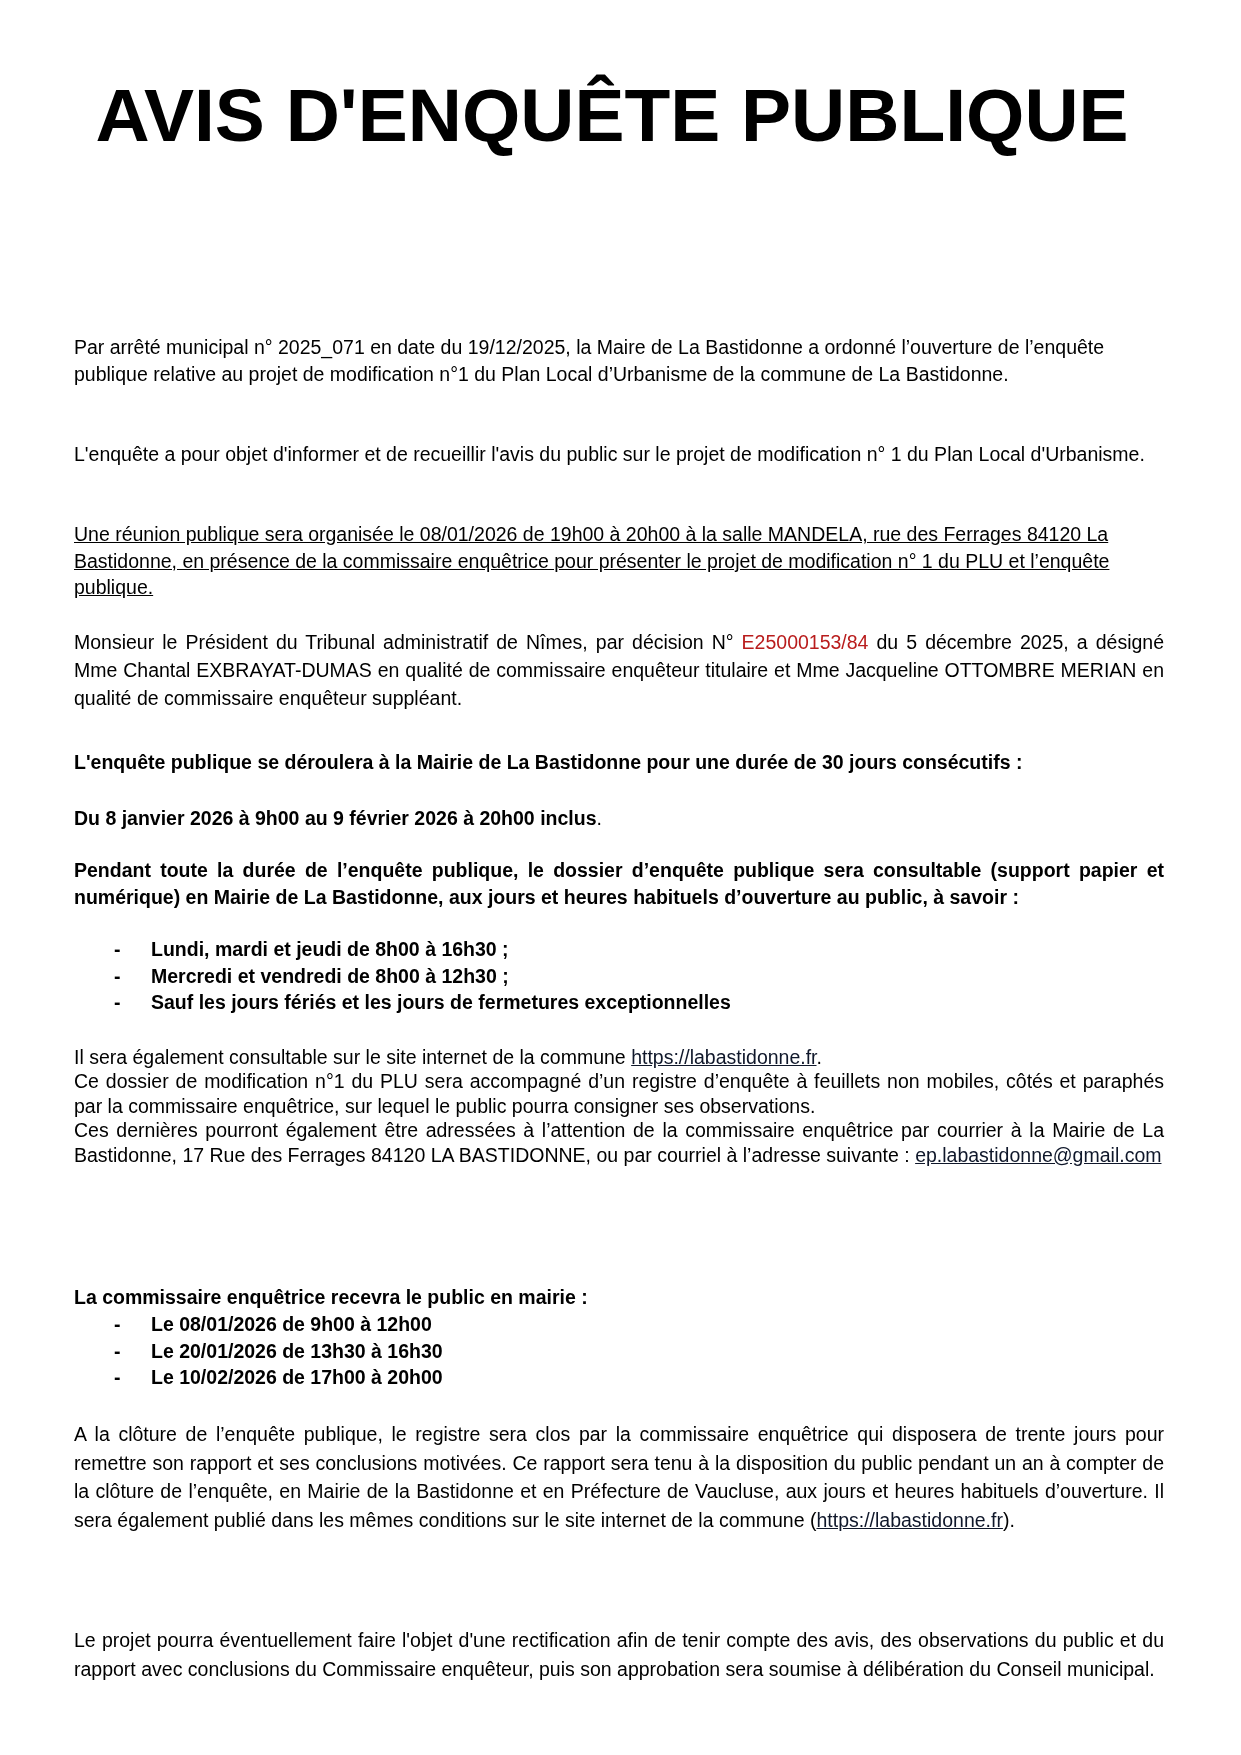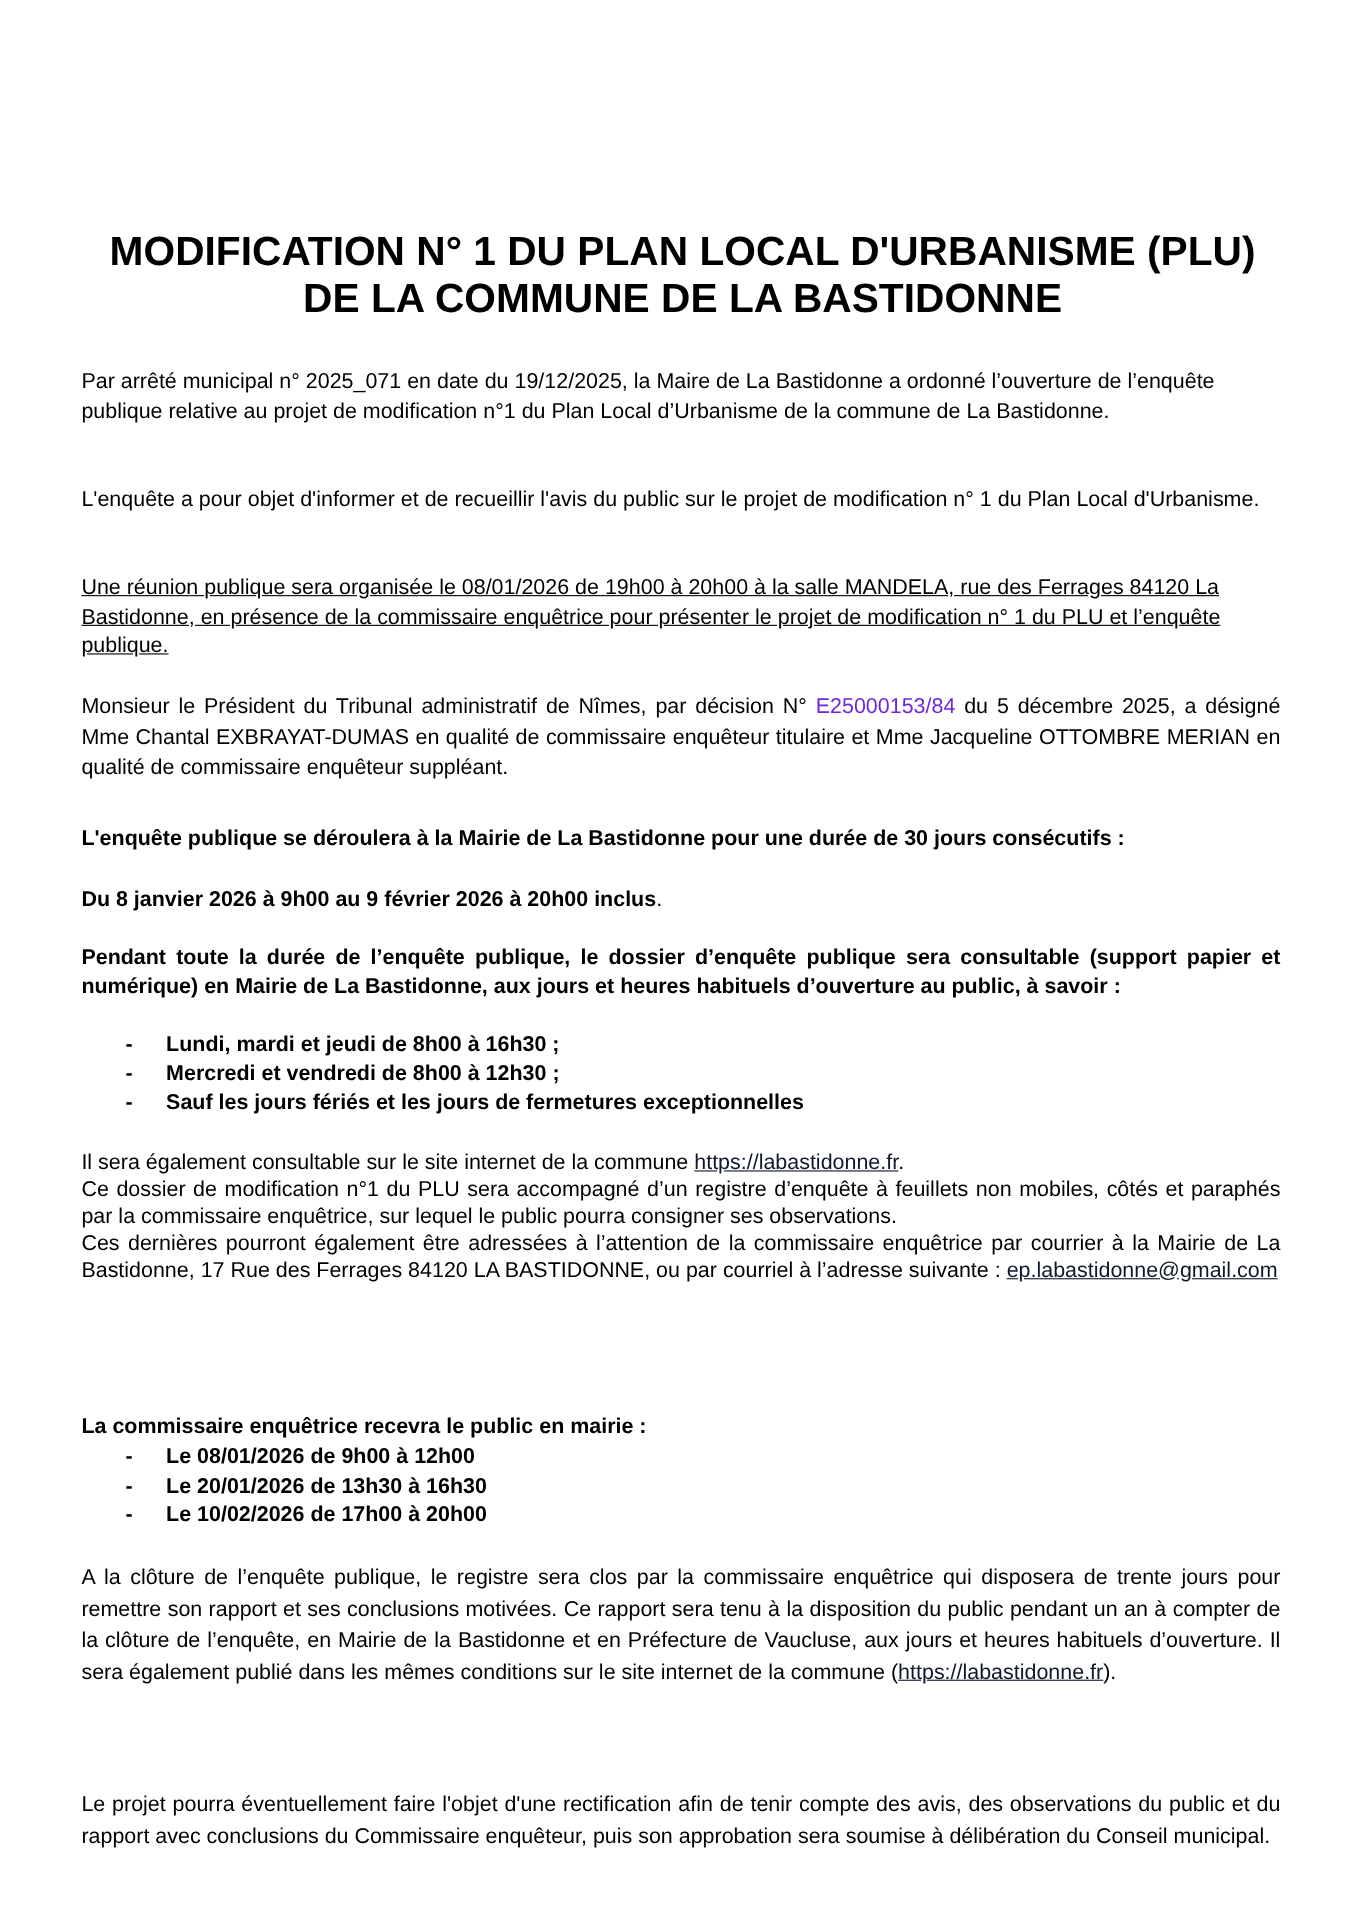--- a/index.html
+++ b/index.html
@@ -14,37 +14,34 @@
       position: absolute; left: 0; top: 207px; width: 1241px; text-align: center;
       font-weight: bold; font-size: 37px; line-height: 43px; margin: 0;
     }
     .subtitle span { display: block; }
     .block {
       position: absolute; left: 74px; width: 1090px;
       font-size: 19.5px; line-height: 26.5px; margin: 0;
     }
     .justify { text-align: justify; }
     .bold { font-weight: bold; }
-    .grey { color: #6d28d9; }
+    .grey { color: #b91c1c; }
     .link { color: #0f172a; text-decoration: underline; }
     .list { position: absolute; left: 74px; width: 1090px; margin: 0; padding: 0; list-style: none; font-weight: bold; font-size: 19.5px; line-height: 26.5px; }
     .list li { position: relative; padding-left: 77px; }
     .list li .dash { position: absolute; left: 40px; top: 0; }
     .line { display: block; }
   </style>
 </head>
 <body>
 
 <div class="page">
 
+  <h1 class="title">AVIS D'ENQUÊTE PUBLIQUE</h1>
 
-  <h2 class="subtitle">
-    <span>MODIFICATION N° 1 DU PLAN LOCAL D'URBANISME (PLU)</span>
-    <span>DE LA COMMUNE DE LA BASTIDONNE</span>
-  </h2>
 
   <p class="block" style="top:334px;">Par arrêté municipal n° 2025_071 en date du 19/12/2025, la Maire de La Bastidonne a ordonné l’ouverture de l’enquête publique relative au projet de modification n°1 du Plan Local d’Urbanisme de la commune de La Bastidonne.</p>
 
   <p class="block" style="top:441px;">L'enquête a pour objet d'informer et de recueillir l'avis du public sur le projet de modification n° 1 du Plan Local d'Urbanisme.</p>
 
   <p class="block" style="top:521px;text-decoration:underline;">Une réunion publique sera organisée le 08/01/2026 de 19h00 à 20h00 à la salle MANDELA, rue des Ferrages 84120 La Bastidonne, en présence de la commissaire enquêtrice pour présenter le projet de modification n° 1 du PLU et l’enquête publique.</p>
 
   <p class="block justify" style="top:628px; line-height:28px;"><span>Monsieur le Président du Tribunal administratif de Nîmes, par décision N° </span><span class="grey">E25000153/84</span><span> du 5 décembre 2025, a désigné Mme Chantal EXBRAYAT-DUMAS en qualité de commissaire enquêteur titulaire et Mme Jacqueline OTTOMBRE MERIAN en qualité de commissaire enquêteur suppléant.</span></p>
 
   <p class="block bold" style="top:749px;">L'enquête publique se déroulera à la Mairie de La Bastidonne pour une durée de 30 jours consécutifs :</p>

